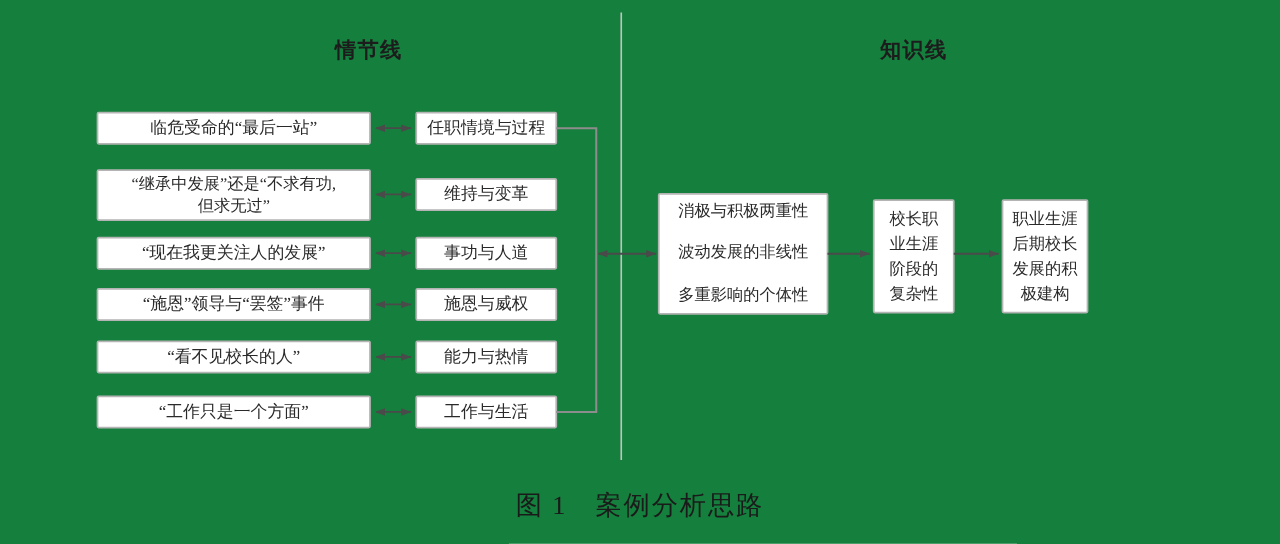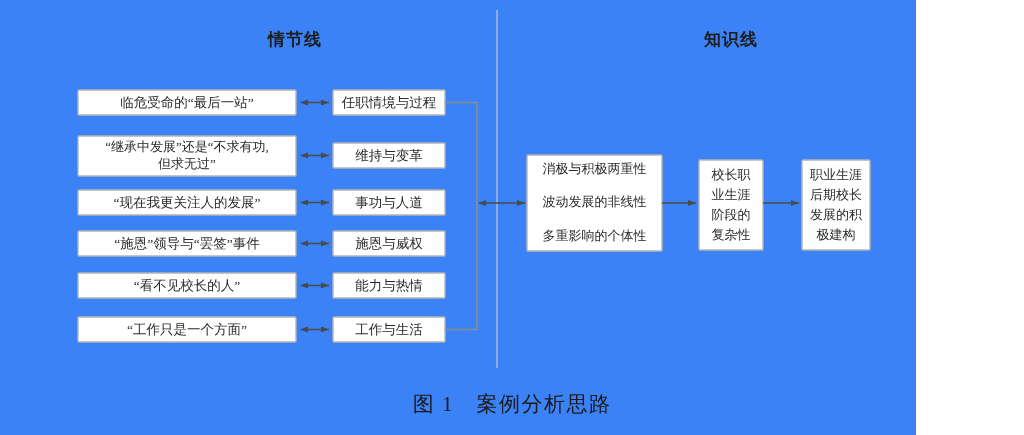--- a/index.html
+++ b/index.html
@@ -9,23 +9,23 @@
   }
   body {
     width: 1024px;
     height: 435px;
     font-family: "Liberation Serif", "DejaVu Serif", serif;
     overflow: hidden;
     position: relative;
   }
   #figure-root {
     position: relative;
-    width: 916px;
+    width: 1024px;
     height: 435px;
-    background: #3b82f6;
+    background: #15803d;
   }
   svg#diagram {
     position: absolute;
     left: 0;
     top: 0;
     width: 1024px;
     height: 435px;
     display: block;
   }
   .node-rect {

